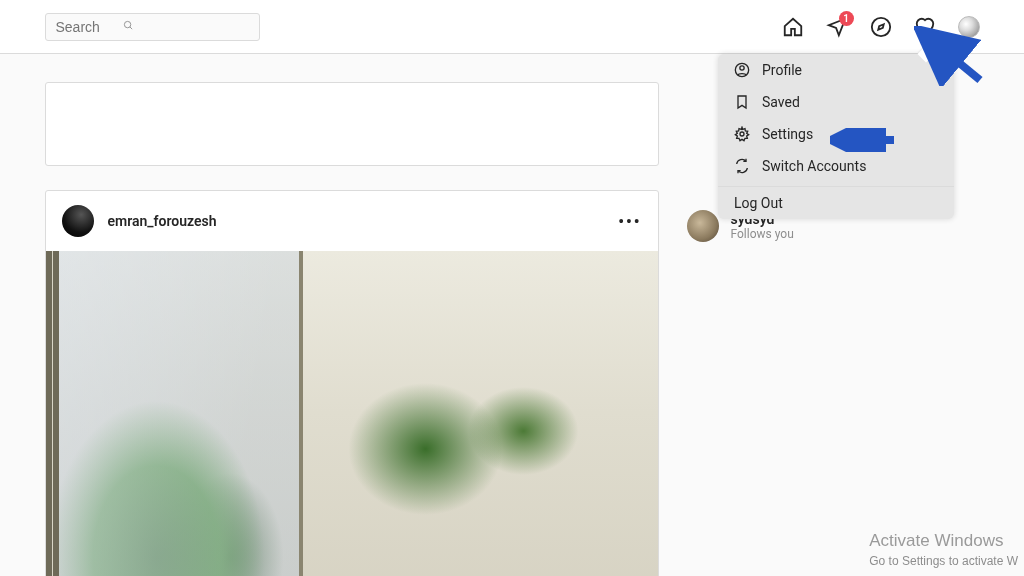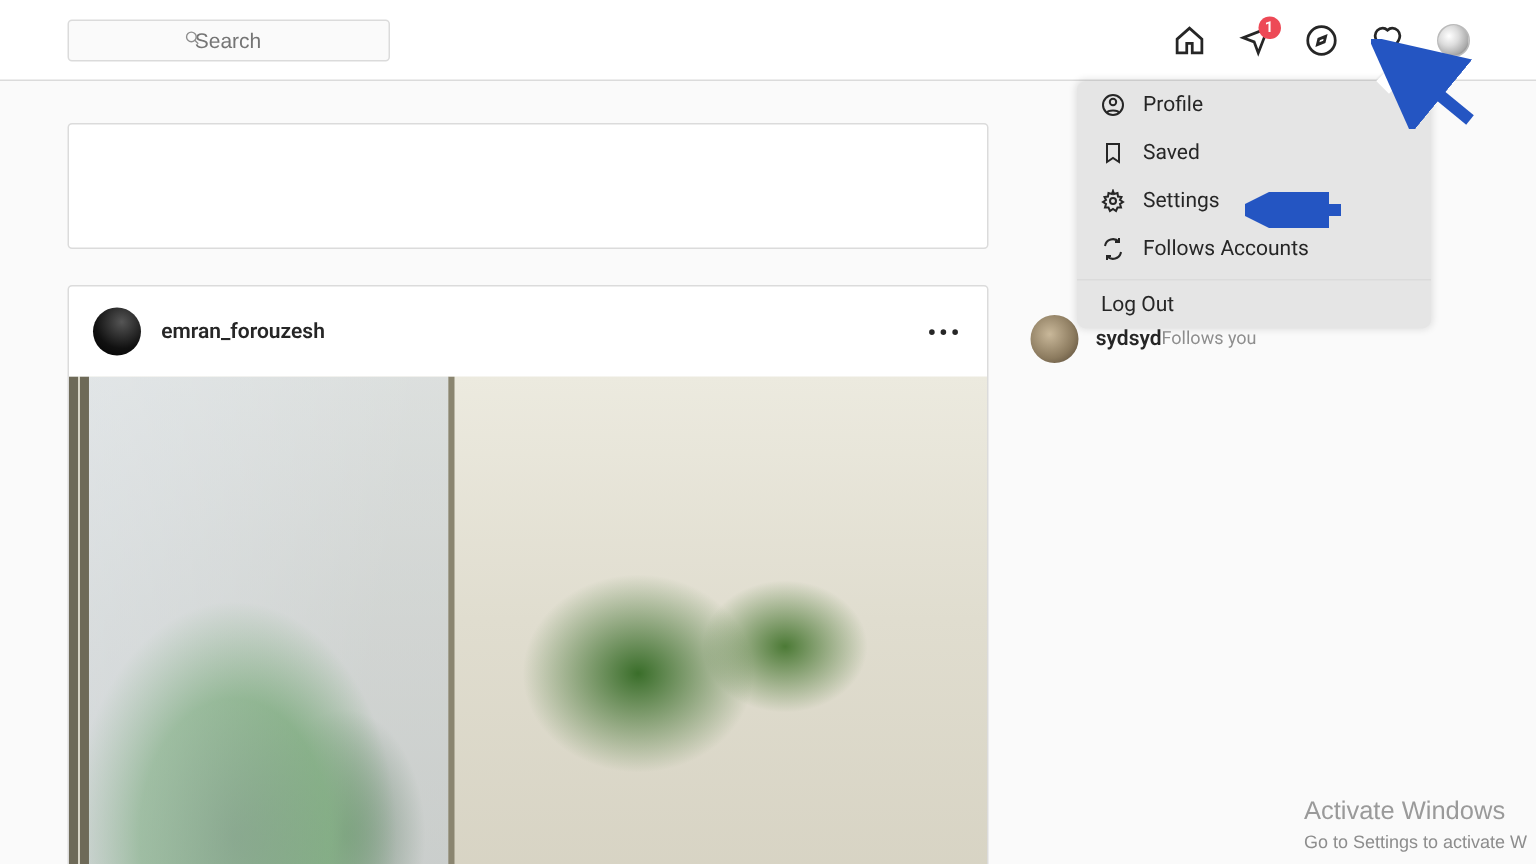--- a/index.html
+++ b/index.html
@@ -39,21 +39,21 @@
     position: relative;
     width: 215px;
     height: 28px;
   }
   .search-input {
     width: 100%;
     height: 100%;
     background: #fafafa;
     border: 1px solid #dbdbdb;
     border-radius: 3px;
-    text-align: center;
+    text-align: left;
     font-size: 14px;
     color: #8e8e8e;
     padding: 3px 10px;
   }
   .search-icon {
     position: absolute;
     left: 78px;
     top: 7px;
     color: #8e8e8e;
     font-size: 11px;
@@ -140,21 +140,21 @@
     border-right: 4px solid #8a8570;
   }
   .side { width: 293px; position: relative; }
   .suggestion {
     display:flex; align-items:center; gap:12px; padding: 8px 0;
   }
   .sugg-avatar {
     width:32px; height:32px; border-radius:50%;
     background: radial-gradient(circle at 40% 40%, #c9b89a 0%, #8b7a5e 60%, #4d4030 100%);
   }
-  .sugg-text { display:flex; flex-direction:row;justify-content:flex-end; }
+  .sugg-text { display:flex; flex-direction:column;justify-content:flex-end; }
   .sugg-name { font-size:14px; font-weight:600; color:#262626; }
   .sugg-sub { font-size:12px; color:#8e8e8e; }
   .dropdown {
     position: absolute;
     top: 54px;
     right: 70px;
     width: 236px;
     background:#e5e5e5;
     border-radius: 6px;
     box-shadow: 0 0 5px 1px rgba(0,0,0,0.1);
@@ -264,21 +264,21 @@
   </div>
   <div class="dd-item">
     <span class="dd-icon">
       <svg viewBox="0 0 24 24" fill="none" stroke="#262626" stroke-width="2">
           <path d="M4 9 A8 8 0 0 1 18 5"></path>
           <polyline points="18 1 18 5 14 5"></polyline>
           <path d="M20 15 A8 8 0 0 1 6 19"></path>
           <polyline points="6 23 6 19 10 19"></polyline>
         </svg>
     </span>
-    <span>Follows Accounts</span>
+    <span>Switch Accounts</span>
   </div>
   <div class="dd-sep"></div>
   <div class="dd-item">
     <span>Log Out</span>
   </div>
 </div>
 
 <div class="content">
   <div class="feed">
     <div class="story-box"></div>

